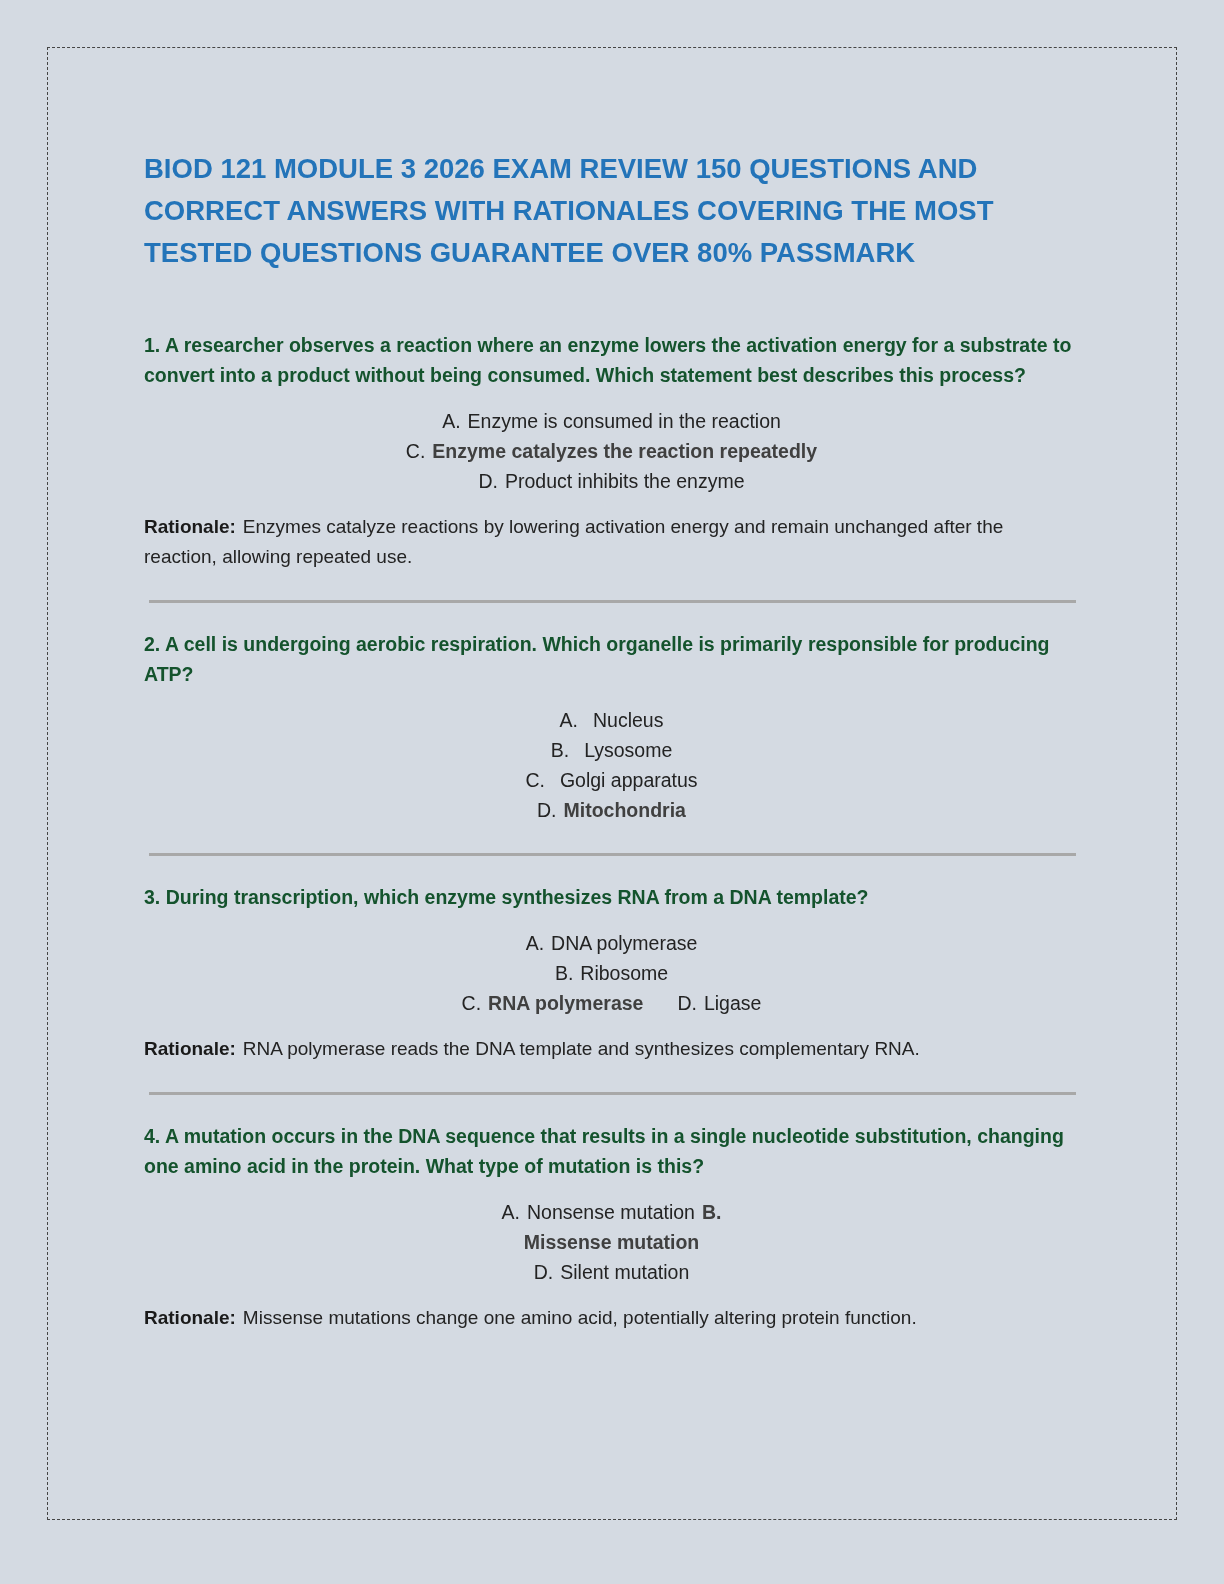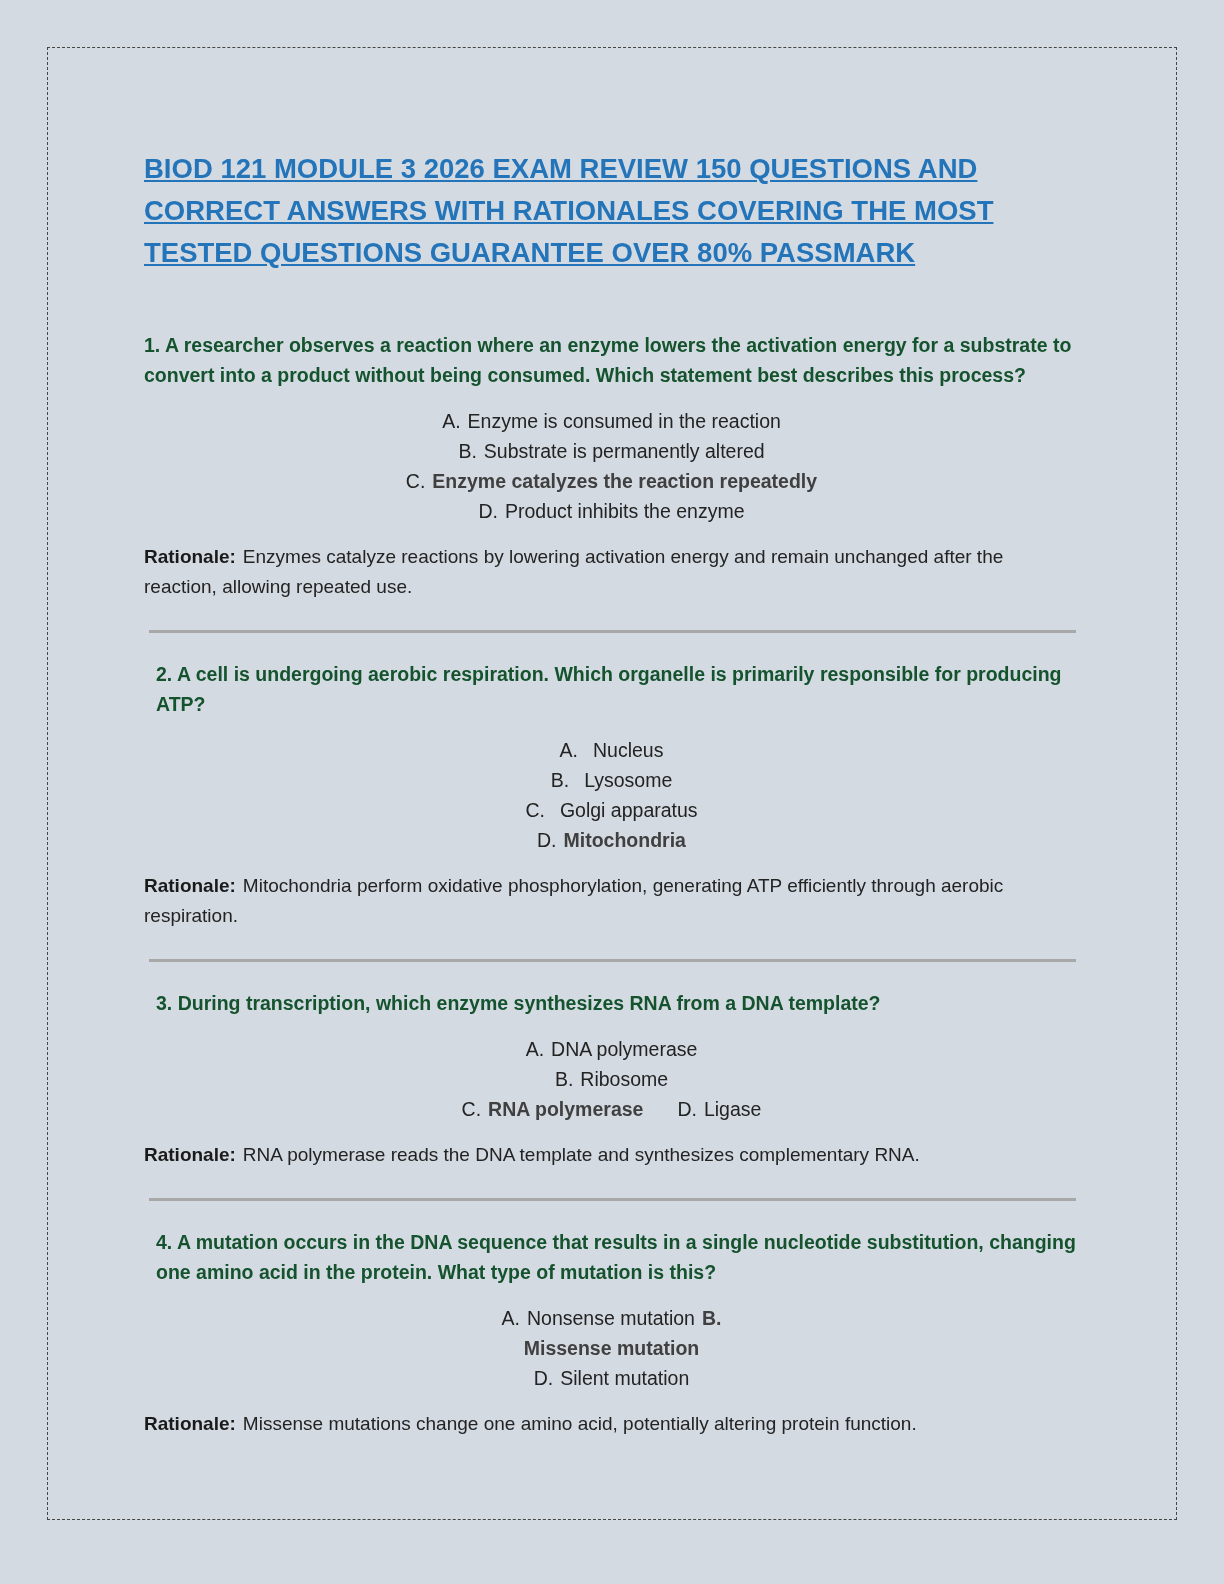--- a/index.html
+++ b/index.html
@@ -25,32 +25,31 @@
     padding: 100px 97px 40px 96px;
     overflow: hidden;
   }
   .title {
     margin: 0;
     max-width: 935px;
     font-size: 27.5px;
     line-height: 42px;
     font-weight: bold;
     color: #2374b9;
-    text-decoration: underline;
   }
   .q-head {
     margin: 0;
     max-width: 930px;
     font-size: 19.5px;
     line-height: 30px;
     font-weight: bold;
     color: #14532d;
   }
   .q1-head { margin-top: 56px; }
-  .q-next-head { margin-top: 26px; margin-left: 12px; }
+  .q-next-head { margin-top: 26px; }
   .opts { margin-top: 16px; text-align: center; }
   .opt {
     margin: 0;
     font-size: 19.5px;
     line-height: 30px;
     color: #232323;
   }
   .lab { margin-right: 7px; }
   .lab.tab { margin-right: 15px; }
   .b { font-weight: bold; color: #404040; }
@@ -77,38 +76,36 @@
 <body>
 
 <div class="sheet">
 
   <h1 class="title">BIOD 121 MODULE 3 2026 EXAM REVIEW 150 QUESTIONS AND CORRECT ANSWERS WITH RATIONALES COVERING THE MOST TESTED QUESTIONS GUARANTEE OVER 80% PASSMARK</h1>
 
   <section class="q">
     <p class="q-head q1-head">1. A researcher observes a reaction where an enzyme lowers the activation energy for a substrate to convert into a product without being consumed. Which statement best describes this process?</p>
     <div class="opts">
       <p class="opt"><span class="lab">A.</span><span>Enzyme is consumed in the reaction</span></p>
-      <p class="opt"><span class="lab">B.</span><span>Substrate is permanently altered</span></p>
       <p class="opt"><span class="lab">C.</span><span class="b">Enzyme catalyzes the reaction repeatedly</span></p>
       <p class="opt"><span class="lab">D.</span><span>Product inhibits the enzyme</span></p>
     </div>
     <p class="rationale"><span class="rat-label">Rationale:</span><span>Enzymes catalyze reactions by lowering activation energy and remain unchanged after the reaction, allowing repeated use.</span></p>
   </section>
 
   <hr class="divider">
 
   <section class="q">
     <p class="q-head q-next-head">2. A cell is undergoing aerobic respiration. Which organelle is primarily responsible for producing ATP?</p>
     <div class="opts">
       <p class="opt"><span class="lab tab">A.</span><span>Nucleus</span></p>
       <p class="opt"><span class="lab tab">B.</span><span>Lysosome</span></p>
       <p class="opt"><span class="lab tab">C.</span><span>Golgi apparatus</span></p>
       <p class="opt"><span class="lab">D.</span><span class="b">Mitochondria</span></p>
     </div>
-    <p class="rationale"><span class="rat-label">Rationale:</span><span>Mitochondria perform oxidative phosphorylation, generating ATP efficiently through aerobic respiration.</span></p>
   </section>
 
   <hr class="divider">
 
   <section class="q">
     <p class="q-head q-next-head">3. During transcription, which enzyme synthesizes RNA from a DNA template?</p>
     <div class="opts">
       <p class="opt"><span class="lab">A.</span><span>DNA polymerase</span></p>
       <p class="opt"><span class="lab">B.</span><span>Ribosome</span></p>
       <p class="opt"><span class="lab">C.</span><span class="b">RNA polymerase</span><span class="lab suffix">D.</span><span>Ligase</span></p>

